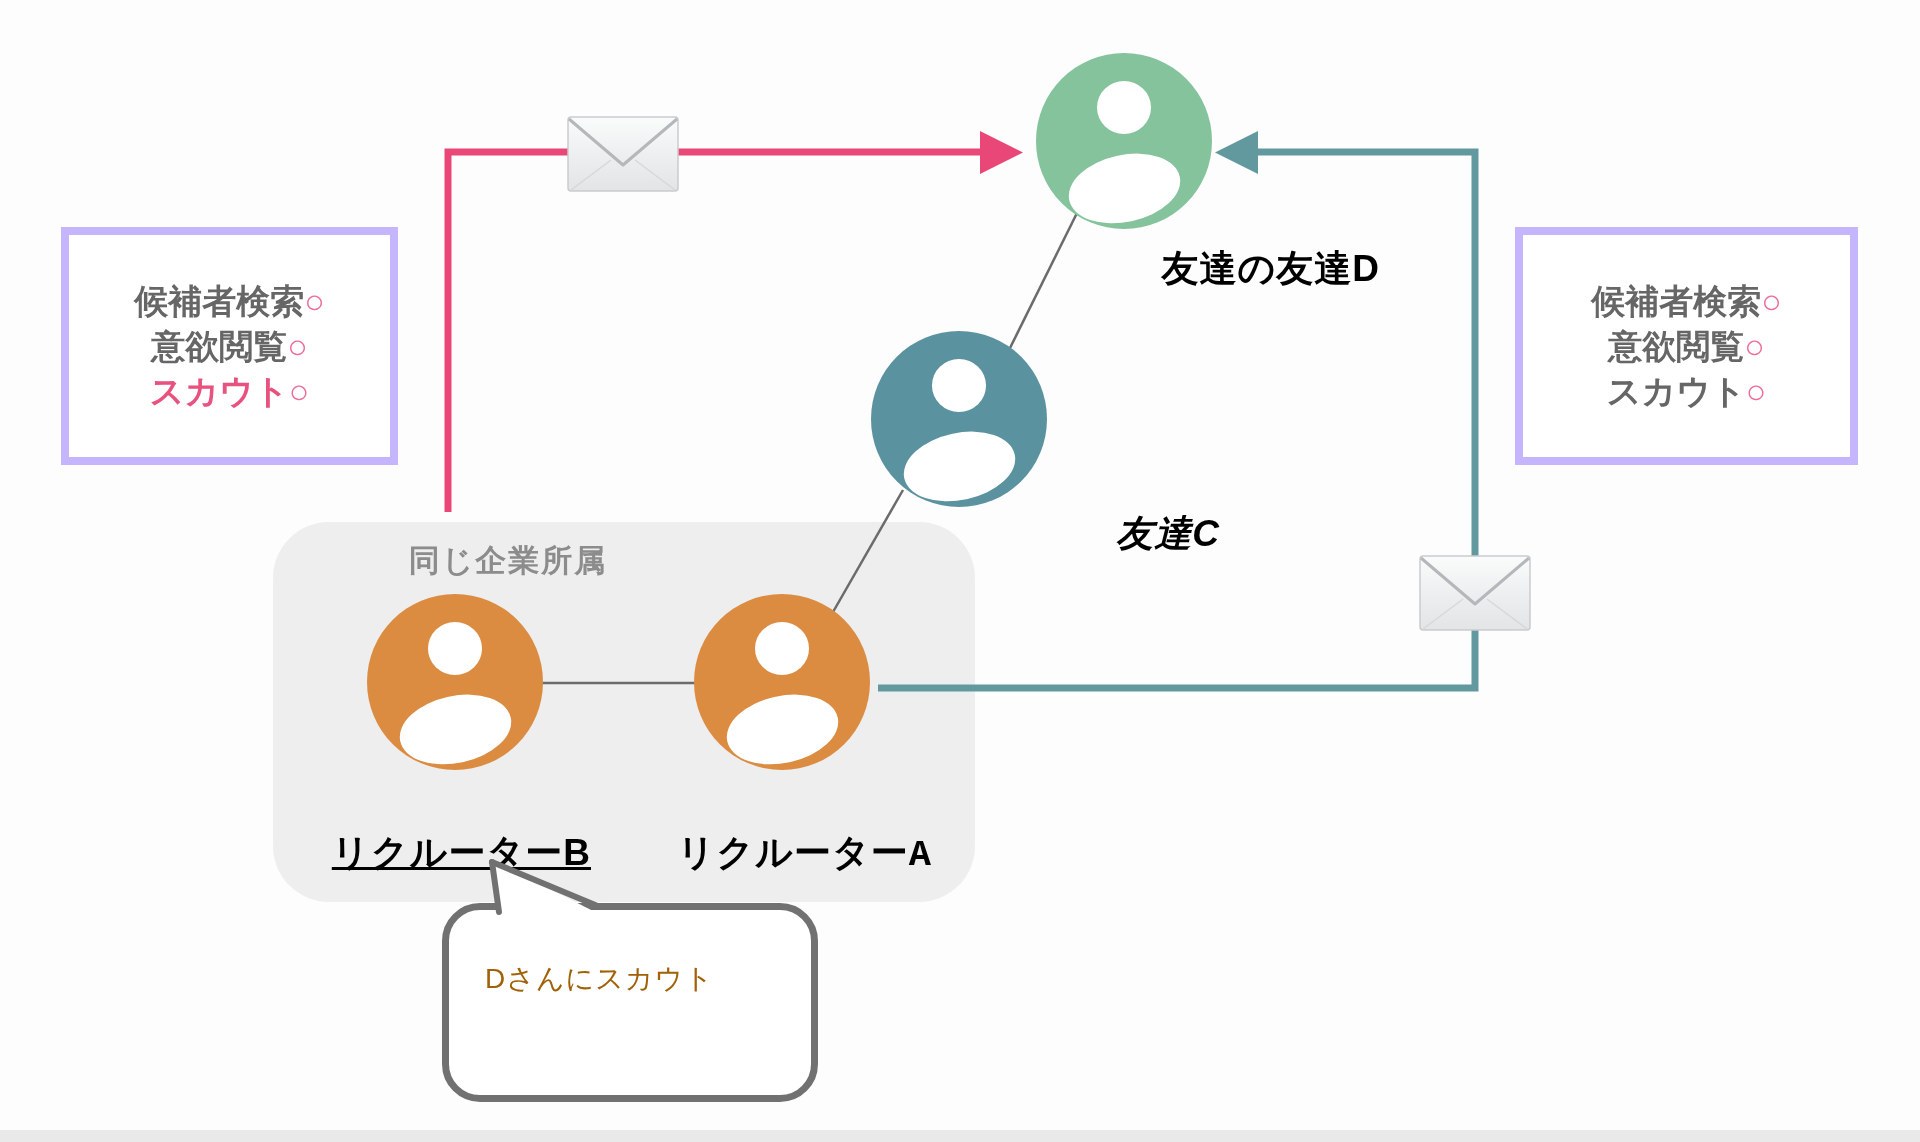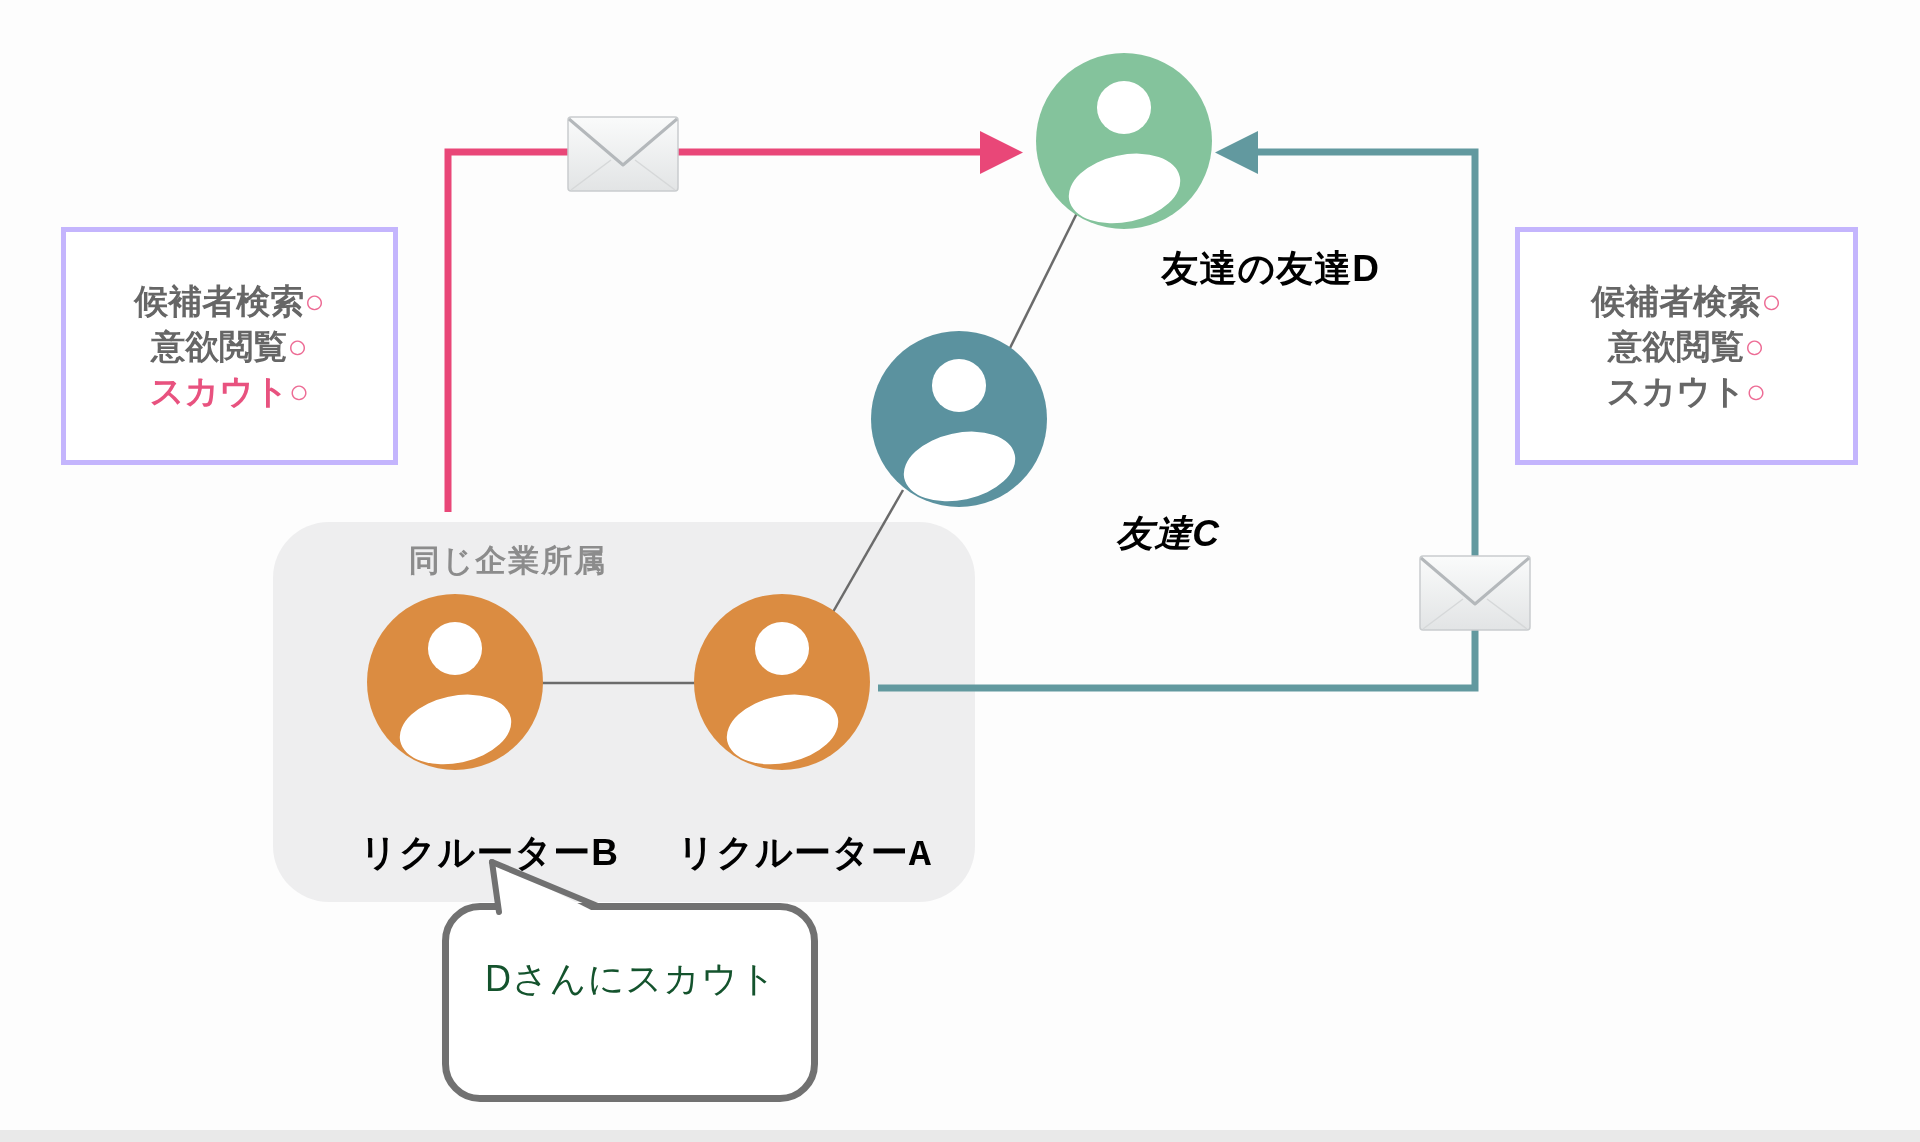--- a/index.html
+++ b/index.html
@@ -34,37 +34,37 @@
     background:#EEEEEF; border-radius:56px; z-index:0;
   }
   .group-label {
     position:absolute; left:358px; top:540px; width:300px; text-align:center;
     font-size:31px; color:#8C8C8C; letter-spacing:2px; z-index:2;font-weight:bold;
   }
 
   
   .panel {
     position:absolute; top:227px; height:238px;
-    background:#FFFFFF; border:5px solid #c4b5fd;
+    background:#FFFFFF; border:8px solid #c4b5fd;
     display:flex; flex-direction:column; justify-content:center; align-items:center;
     z-index:2;
   }
   .panel.left  { left:61px;   width:337px; }
   .panel.right { left:1515px; width:343px; }
   .panel .row  { font-size:34px; font-weight:bold; color:#666; line-height:45px; white-space:nowrap; }
   .panel .row .mark { color:#ED6C95; font-weight:bold; }
   .panel .row.hl { color:#E8527F; }
 
   
   .bubble {
     position:absolute; left:442px; top:903px; width:376px; height:199px;
     background:#fff; border:7px solid #717171; border-radius:38px; z-index:5;
   }
   .bubble .txt {
-    padding:44px 0 0 36px; font-size:36px; line-height:50px; color:#14532d;
+    padding:44px 0 0 36px; font-size:28px; line-height:50px; color:#a16207;
     letter-spacing:1px;
   }
   .tail { position:absolute; left:455px; top:850px; z-index:6; }
 
   
   .lines-svg { position:absolute; left:0; top:0; z-index:1; }
   .envelope { position:absolute; width:112px; height:76px; z-index:3; }
   .bottom-strip {
     position:absolute; left:0; top:1130px; width:1920px; height:12px;
     background:#E9E9E9;
@@ -101,21 +101,21 @@
   <div class="person above" style="left:871px; top:331px; background:#5B929F;">
     <div class="head"></div>
     <div class="body"></div>
   </div>
   <div class="node-label" style="left:920px; top:509px;font-style:italic;">友達C</div>
 
   <div class="person above" style="left:367px; top:594px; background:#DB8C41;">
     <div class="head"></div>
     <div class="body"></div>
   </div>
-  <div class="node-label" style="left:319px; top:828px;">リクルーターB</div>
+  <div class="node-label" style="left:291px; top:828px;text-decoration:underline;">リクルーターB</div>
 
   <div class="person above" style="left:694px; top:594px; background:#DB8C41;">
     <div class="head"></div>
     <div class="body"></div>
   </div>
   <div class="node-label" style="left:632px; top:828px;font-family:Liberation Mono, monospace;">リクルーターA</div>
 
   <div class="panel left">
     <div class="row"><span>候補者検索</span><span class="mark">○</span></div>
     <div class="row"><span>意欲閲覧</span><span class="mark">○</span></div>

